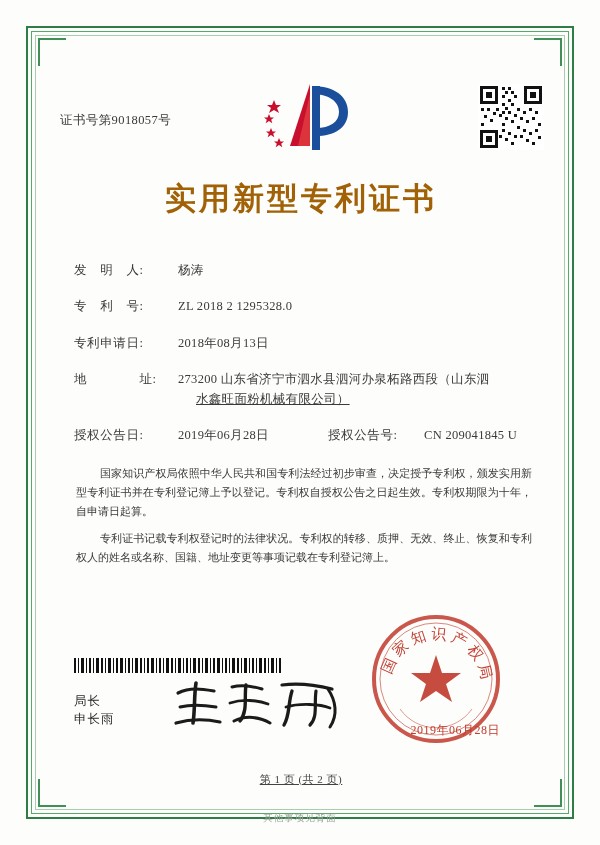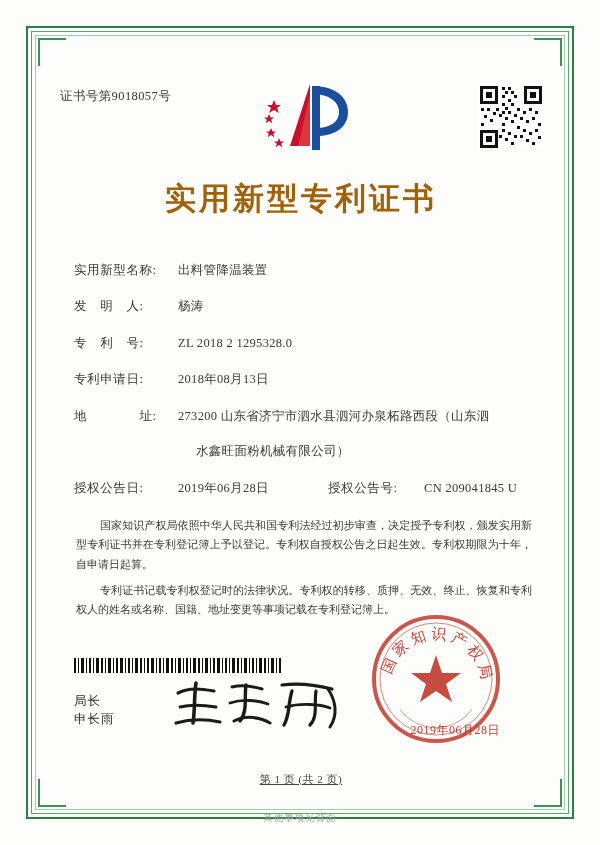--- a/index.html
+++ b/index.html
@@ -73,21 +73,21 @@
   }
 
   
   .header {
     position: relative;
     height: 100px;
   }
   .cert-no {
     position: absolute;
     left: 4px;
-    top: 32px;
+    top: 56px;
     font-size: 12.5px;
     letter-spacing: 0.4px;
     color: #3a3a3a;
   }
 
   .logo {
     position: absolute;
     left: 196px;
     top: 24px;
     width: 108px;
@@ -132,21 +132,22 @@
     letter-spacing: 0.6px;
     white-space: nowrap;
   }
   .field-value {
     flex: 1;
     letter-spacing: 0.3px;
   }
   .field-value .second-line {
     display: block;
     padding-left: 18px;
-    margin-top: 19px;
+    margin-top: 3px;
+    text-decoration: underline;
   }
   .field-row.split .right-label {
     width: 96px;
     flex: 0 0 96px;
     letter-spacing: 0.6px;
     white-space: nowrap;
   }
   .field-row.split .left-value {
     flex: 0 0 150px;
   }
@@ -337,24 +338,20 @@
               <rect x="36" y="51" width="3" height="3"></rect>
           </g>
         </svg>
       </div>
     </div>
 
     <div class="title">实用新型专利证书</div>
 
     <div class="fields">
 
-      <div class="field-row">
-        <div class="field-label">实用新型名称:</div>
-        <div class="field-value">出料管降温装置</div>
-      </div>
 
       <div class="field-row">
         <div class="field-label">发　明　人:</div>
         <div class="field-value">杨涛</div>
       </div>
 
       <div class="field-row">
         <div class="field-label">专　利　号:</div>
         <div class="field-value">ZL 2018 2 1295328.0</div>
       </div>

